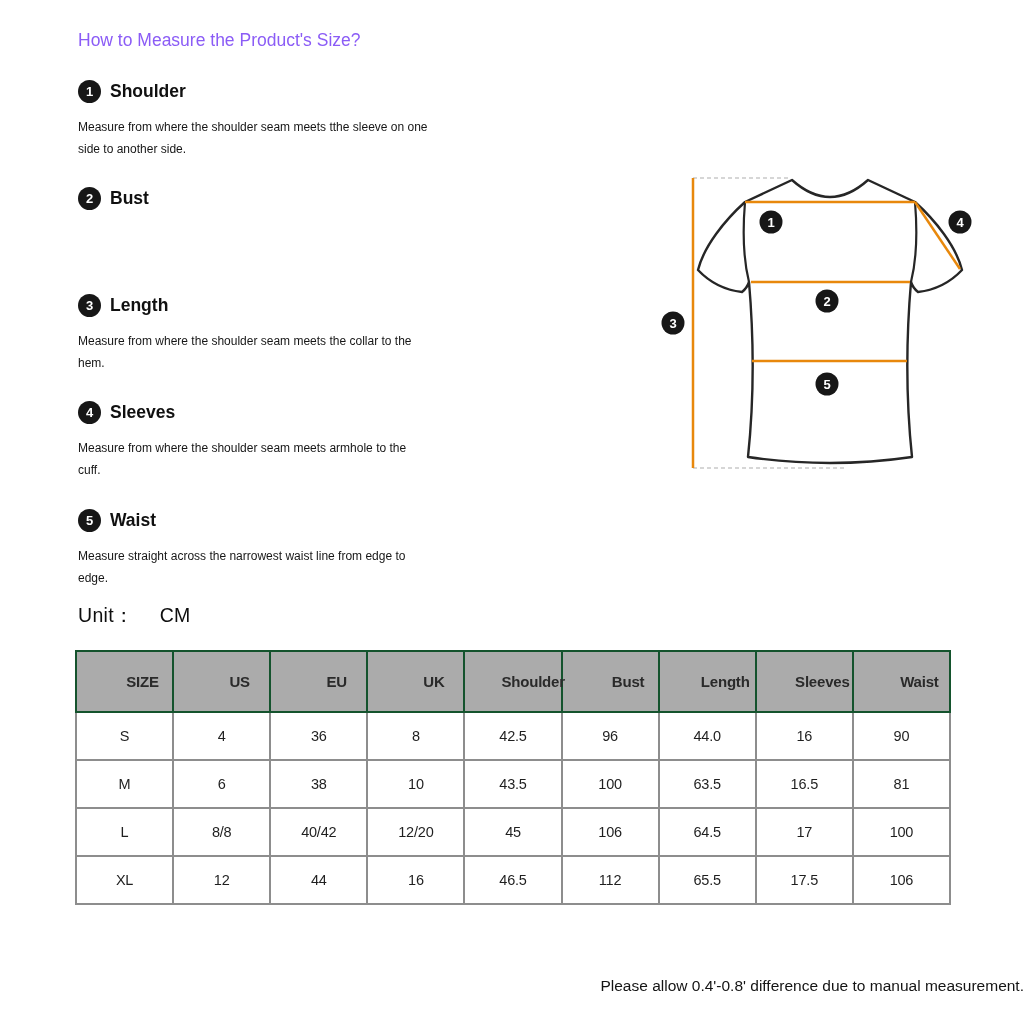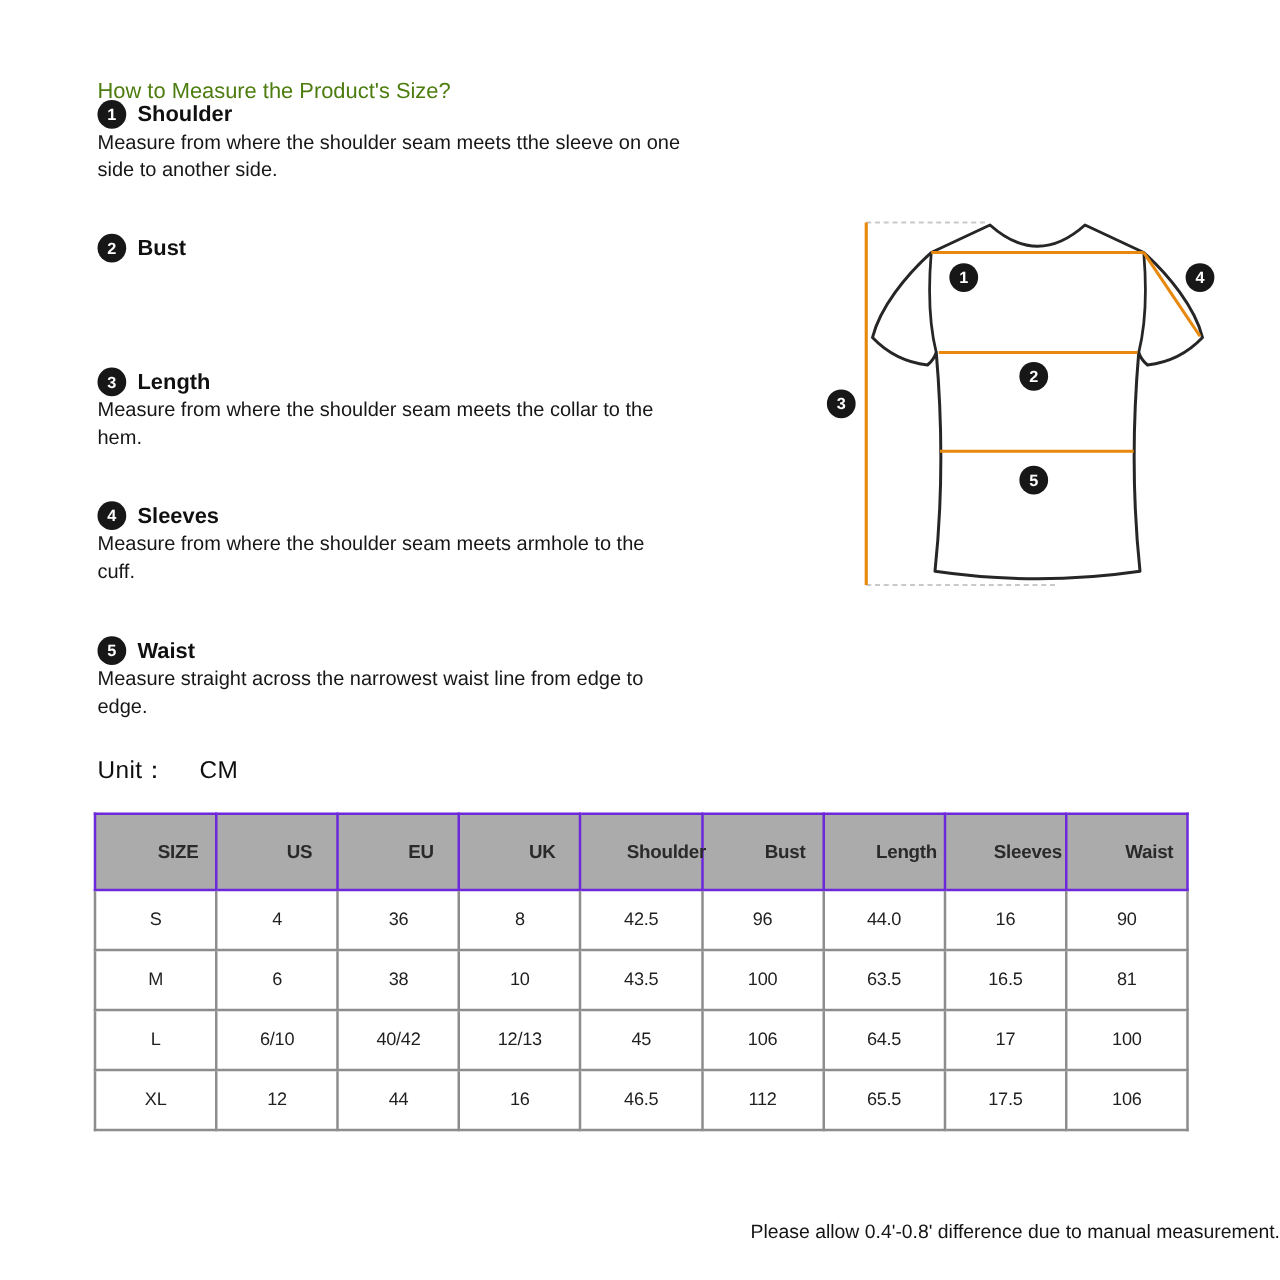--- a/index.html
+++ b/index.html
@@ -11,22 +11,21 @@
     background: #ffffff;
     font-family: "Liberation Sans", sans-serif;
     color: #1c1c1c;
     overflow: hidden;
   }
   .page-title {
     position: absolute;
     left: 78px; top: 30px;
     font-size: 17.5px;
     font-weight: 400;
-    color: #4d7c0f;
-    margin-top: 32px;
+    color: #8b5cf6;
   }
   .section {
     position: absolute;
     left: 78px;
     width: 540px;
   }
   .section-heading {
     display: flex;
     align-items: center;
     gap: 9px;
@@ -43,22 +42,22 @@
     align-items: center;
     justify-content: center;
     flex: 0 0 auto;
   }
   .section-label {
     font-size: 17.5px;
     font-weight: 600;
     color: #101010;
   }
   .section-desc {
-    margin-top: 1px;
-    font-size: 16px;
+    margin-top: 13px;
+    font-size: 12px;
     line-height: 22px;
     font-weight: 400;
     color: #161616;
     white-space: pre-line;
   }
   .unit-row {
     position: absolute;
     left: 78px; top: 602px;
     font-size: 19.5px;
     font-weight: 500;
@@ -74,21 +73,21 @@
   .size-table {
     position: absolute;
     left: 75px; top: 650px;
     width: 876px;
     border-collapse: collapse;
     table-layout: fixed;
     font-family: "Liberation Sans", sans-serif;
   }
   .size-table th {
     background: #ababab;
-    border: 2px solid #6d28d9;
+    border: 2px solid #14532d;
     height: 61px;
     font-size: 15px;
     font-weight: 600;
     color: #2a2a2a;
     letter-spacing: -0.2px;
     text-align: center;
     vertical-align: middle;
     padding-left: 36px;
   }
   .size-table td {
@@ -256,23 +255,23 @@
         <td>38</td>
         <td>10</td>
         <td>43.5</td>
         <td>100</td>
         <td>63.5</td>
         <td>16.5</td>
         <td>81</td>
       </tr>
       <tr>
         <td>L</td>
-        <td>6/10</td>
+        <td>8/8</td>
         <td>40/42</td>
-        <td>12/13</td>
+        <td>12/20</td>
         <td>45</td>
         <td>106</td>
         <td>64.5</td>
         <td>17</td>
         <td>100</td>
       </tr>
       <tr>
         <td>XL</td>
         <td>12</td>
         <td>44</td>

